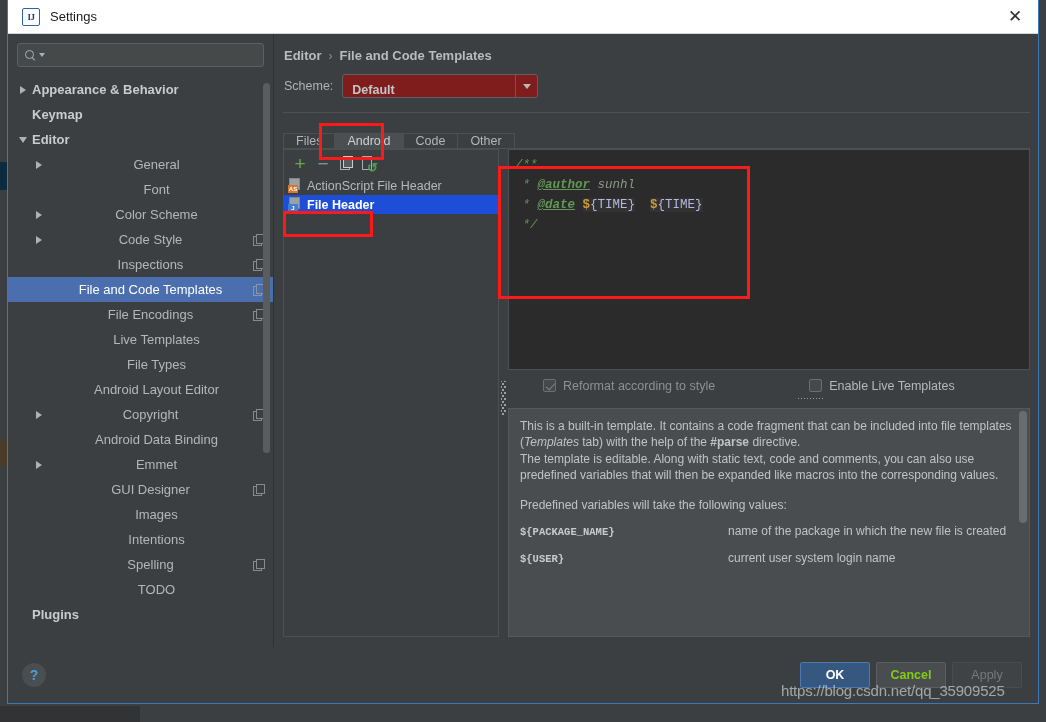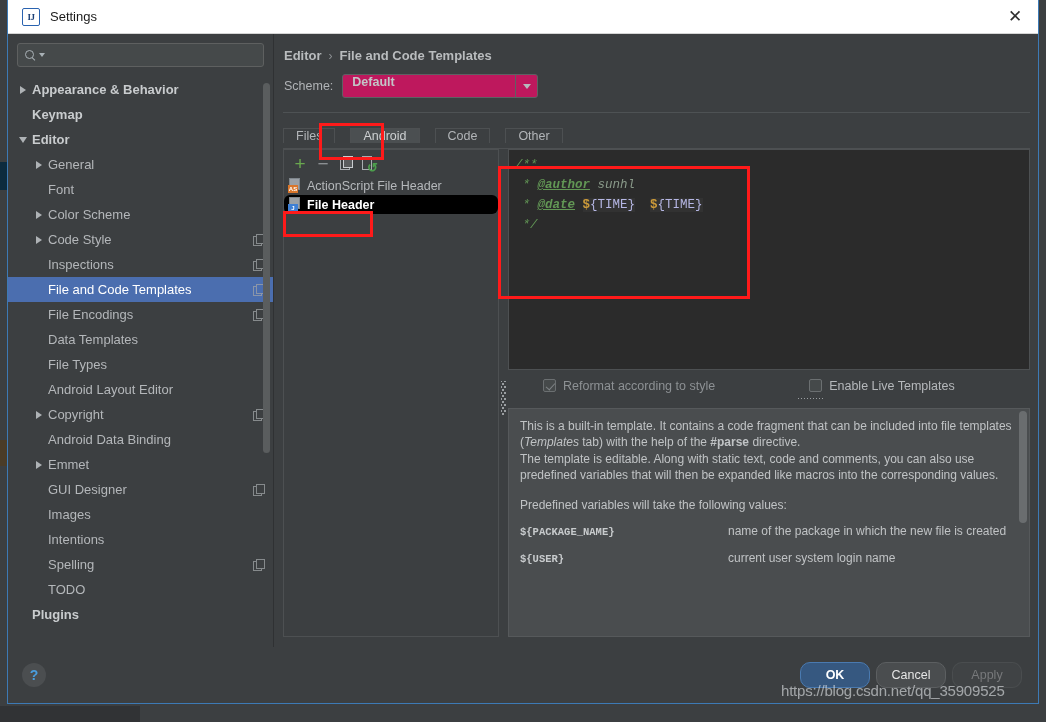--- a/index.html
+++ b/index.html
@@ -215,21 +215,21 @@
   .tree-item .copy-badge::after {
     content: "";
     position: absolute;
     left: 3px; top: 0px;
     width: 7px; height: 8px;
     border: 1px solid #9fa3a6;
     background: #3c3f41;
   }
   .tree-item.selected .copy-badge::after { background: #4b6eaf; }
   .indent0 { padding-left: 6px; }
-  .indent1 { padding-left: 22px; }
+  .indent1 { padding-left: 22px; text-align: center; }
 
   
   #sb-track {
     position: absolute;
     right: 3px; top: 0;
     width: 7px;
     height: 100%;
   }
   #sb-thumb {
     position: absolute;
@@ -269,25 +269,25 @@
     padding-left: 1px;
   }
   #scheme-row .lbl {
     font-size: 12.5px;
     color: #b0b3b6;
     margin-right: 9px;
   }
   #scheme-combo {
     width: 196px;
     height: 24px;
-    background: #be185d;
+    background: #7f1d1d;
     border: 1px solid #5e6163;
     border-radius: 3px;
     display: flex;
-    align-items: flex-start;
+    align-items: flex-end;
     box-sizing: border-box;
   }
   #scheme-combo .val {
     flex: 1;
     font-size: 12.5px;
     font-weight: bold;
     color: #c3c6c8;
     padding-left: 9px;
   }
   #scheme-combo .arrowbox {
@@ -306,25 +306,24 @@
 
   #divider-top {
     height: 1px;
     background: #4e5254;
     margin: 14px 0 0 0;
   }
 
   
   #tabs {
     display: flex;
-    align-items: center;
+    align-items: flex-end;
     height: 26px;
     margin-top: 9px;
     position: relative;
-    gap: 16px;
   }
   .tab {
     padding: 0 12px;
     display: flex;
     align-items: center;
     font-size: 12.5px;
     color: #b2b5b8;
     border: 1px solid #4d5052;
     border-bottom: none;
     margin-right: -1px;
@@ -398,24 +397,23 @@
   .list-row {
     height: 19px;
     display: flex;
     align-items: center;
     padding-left: 4px;
     font-size: 12.5px;
     color: #b5b8bb;
     cursor: default;
   }
   .list-row.selected {
-    background: #000000;
+    background: #1d4ed8;
     color: #ffffff;
     font-weight: bold;
-    border-radius: 6px;
   }
   .file-icon {
     width: 14px; height: 15px;
     flex: none;
     margin-right: 5px;
     position: relative;
   }
   .file-icon .sheet {
     position: absolute;
     left: 1px; top: 0;
@@ -616,37 +614,38 @@
   }
   #btn-group {
     margin-left: auto;
     display: flex;
     align-items: center;
     gap: 6px;
   }
   .dlg-btn {
     min-width: 70px;
     height: 26px;
-    border-radius: 10px;
+    border-radius: 2px;
     font-size: 12.5px;
     display: flex; align-items: center; justify-content: center;
     cursor: pointer;
     box-sizing: border-box;
     padding: 0 12px;
   }
   .dlg-btn.primary {
     background: #365880;
     border: 1px solid #4a7ab0;
     color: #ffffff;
     font-weight: bold;
   }
   .dlg-btn.normal {
     background: #4a4d4f;
     border: 1px solid #5c5f61;
-    color: #e5e5e5;
+    color: #84cc16;
+    font-weight: bold;
   }
   .dlg-btn.disabled {
     background: #43464899;
     border: 1px solid #54575980;
     color: #77797b;
   }
 
   
   #watermark {
     position: absolute;
@@ -757,21 +756,21 @@
             <span class="label">File and Code Templates</span>
             <span class="copy-badge"></span>
           </div>
           <div class="tree-item indent1">
             <span class="arrow"></span>
             <span class="label">File Encodings</span>
             <span class="copy-badge"></span>
           </div>
           <div class="tree-item indent1">
             <span class="arrow"></span>
-            <span class="label">Data Templates</span>
+            <span class="label">Live Templates</span>
           </div>
           <div class="tree-item indent1">
             <span class="arrow"></span>
             <span class="label">File Types</span>
           </div>
           <div class="tree-item indent1">
             <span class="arrow"></span>
             <span class="label">Android Layout Editor</span>
           </div>
           <div class="tree-item indent1">

